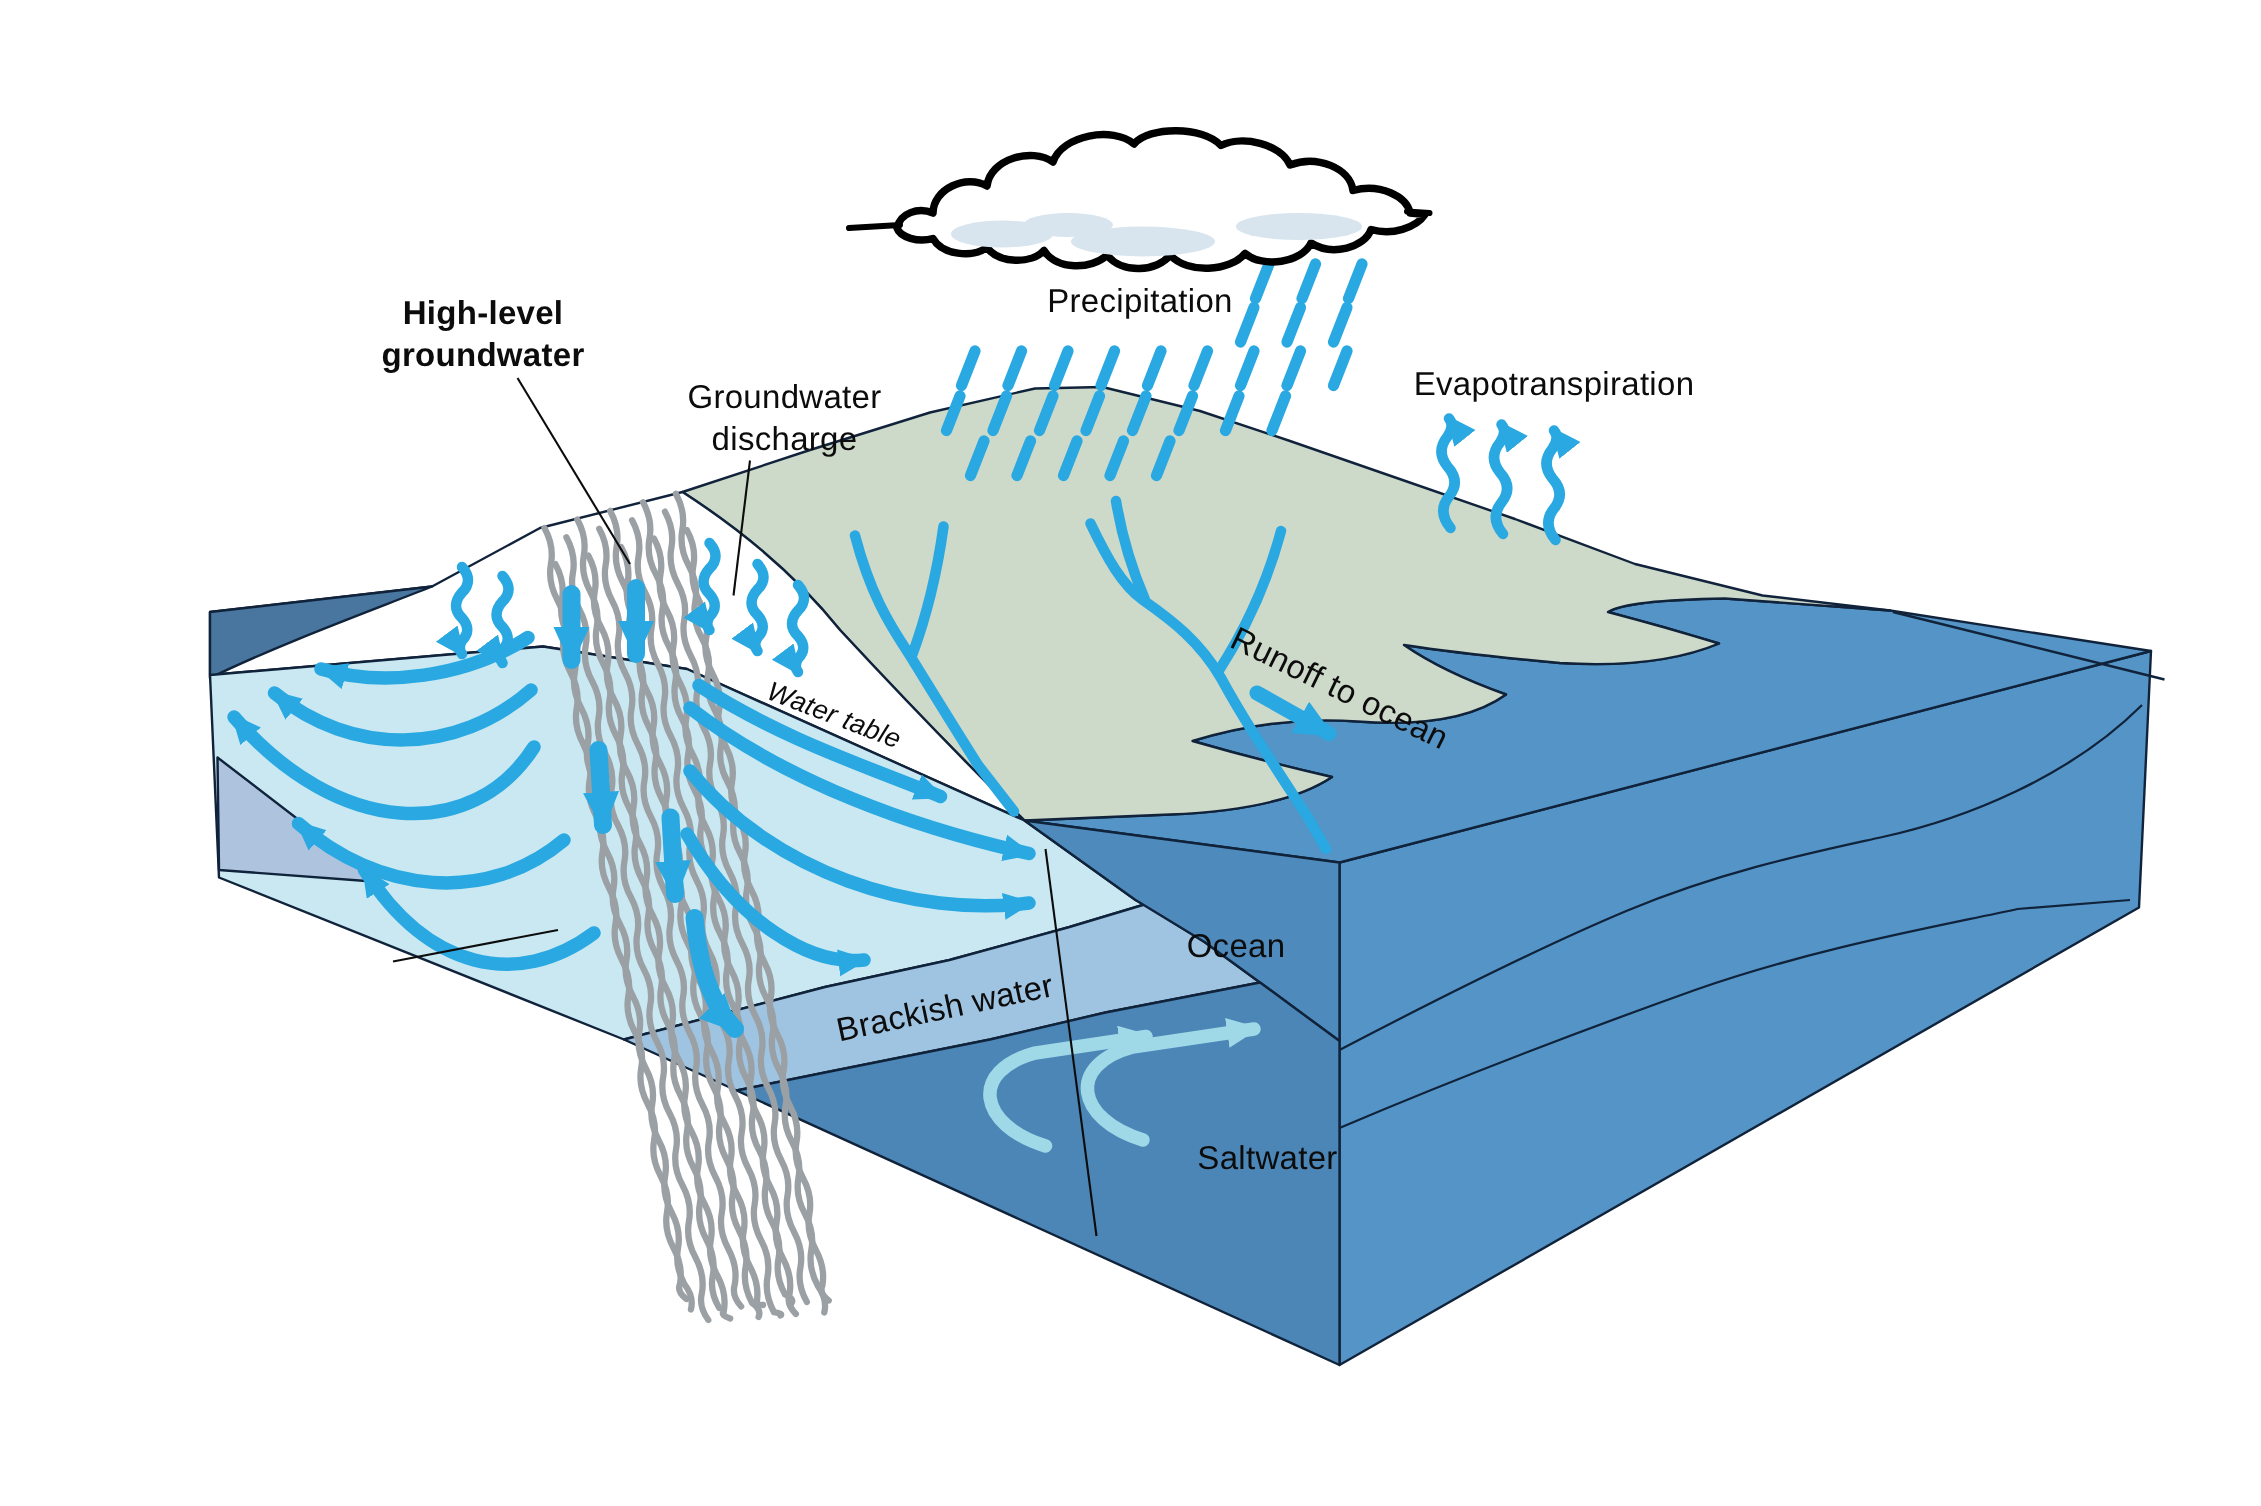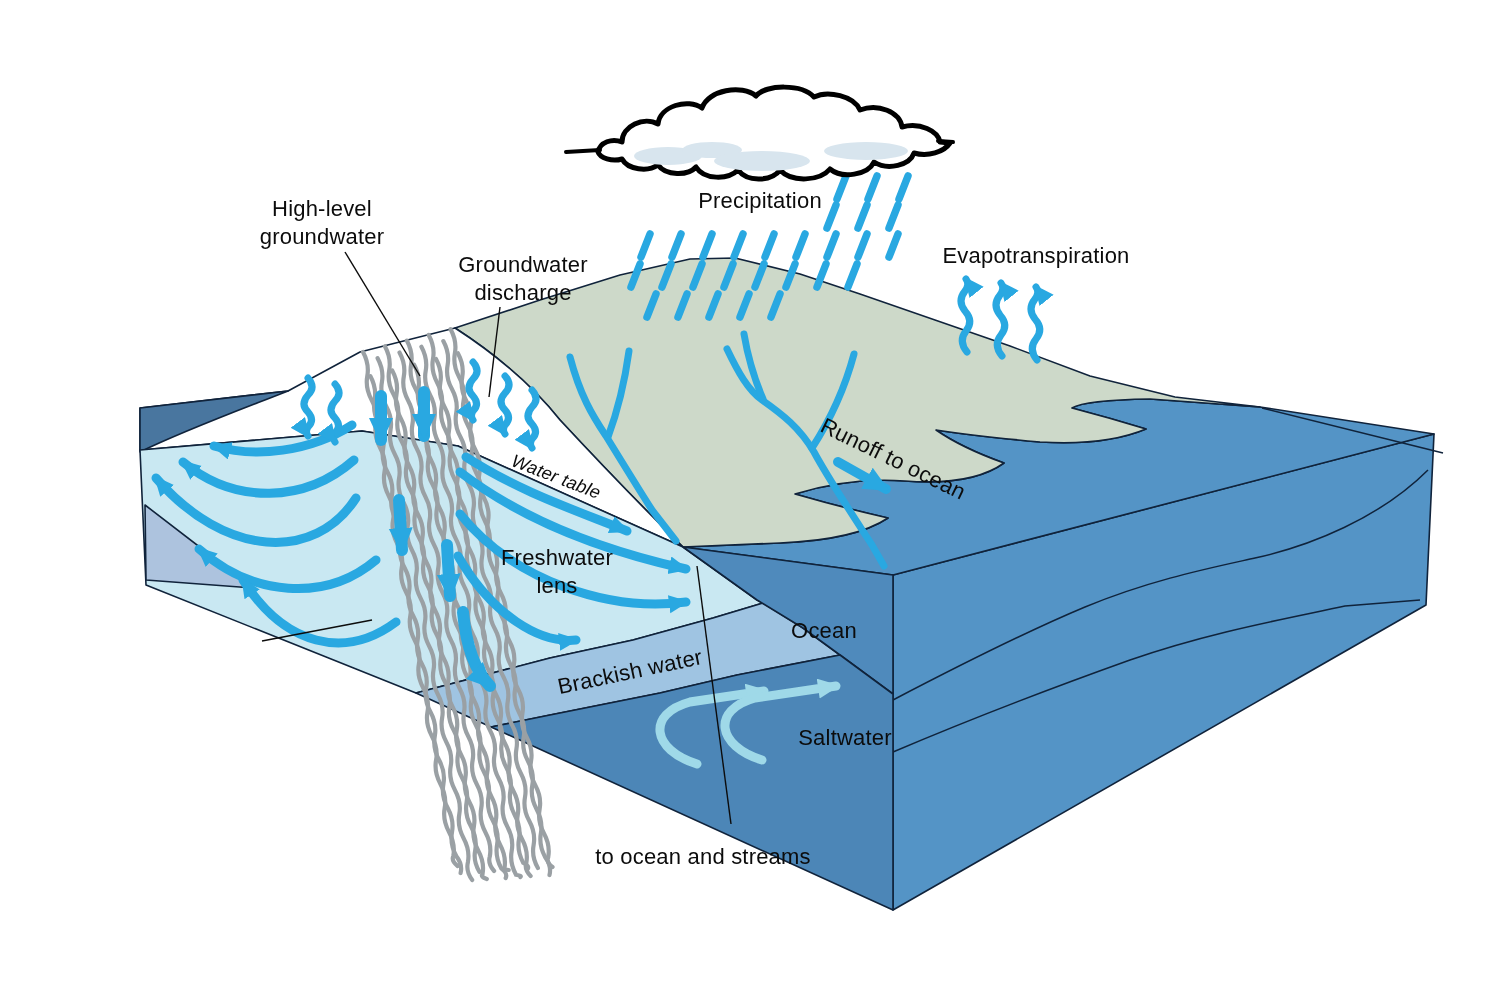--- a/index.html
+++ b/index.html
@@ -2,21 +2,21 @@
 <html style="--ocean-surface: #5494c6; --ocean-cross-section: #4f8abc; --saltwater-zone: #4c86b7; --background-ocean: #49769f; --freshwater-lens: #c9e8f2; --brackish-zone: #9fc4e2; --transition-side: #adc3de; --land-surface: #cdd9c9; --flow-arrow: #29a8e1; --saltwater-arrow: #9fd9e8; --dike-gray: #9aa0a4; --cloud-shading: #d8e5ee; --outline: #10233b;"><head>
 <meta charset="utf-8">
 <style>
   html,body{margin:0;padding:0;background:#fff;}
   #stage{position:relative;width:1507px;height:1004px;background:#fff;overflow:hidden;
          font-family:"Liberation Sans",sans-serif;}
   #scene{position:absolute;left:0;top:0;}
   .lbl{position:absolute;transform:translate(-50%,-50%);font-size:22px;color:#0c0c0c;
        text-align:center;white-space:nowrap;line-height:1.26;letter-spacing:.2px;}
   .lbl span{display:block;}
-  .bold{font-weight:normal;}
+  .bold{font-weight:bold;}
   .ital{font-style:italic;font-size:18px;}
   .rot21{transform:translate(-50%,-50%) rotate(21deg);}
   .rot26{transform:translate(-50%,-50%) rotate(26deg);}
   .rotm12{transform:translate(-50%,-50%) rotate(-12deg);}
   [data-name="dike-hatching"] path{stroke:var(--dike-gray,#9aa0a4);stroke-width:4.2;fill:none;stroke-linecap:round;}
   .edge{stroke:var(--outline,#10233b);stroke-width:1.6;stroke-linejoin:round;}
   .flow{stroke:var(--flow-arrow,#29a8e1);fill:none;stroke-linecap:round;}
   .pale{stroke:var(--saltwater-arrow,#9fd9e8);fill:none;stroke-linecap:round;}
   .leader{stroke:#0c0c0c;stroke-width:1.4;fill:none;}
 </style>
@@ -202,28 +202,23 @@
   <span>groundwater</span>
 </div>
 
 <div class="lbl" style="left:523px;top:279px" data-name="groundwater-recharge-label">
   <span>Groundwater</span>
   <span>discharge</span>
 </div>
 
 <div class="lbl ital rot21" style="left:556px;top:477px" data-name="water-table-label">Water table</div>
 
-<div class="lbl bold" style="left:557px;top:572px" data-name="freshwater-lens-label">
-  <span>Freshwater</span>
-  <span>lens</span>
-</div>
 
 
 <div class="lbl rot26" style="left:893px;top:459px" data-name="runoff-to-ocean-label">Runoff to ocean</div>
 <div class="lbl" style="left:824px;top:631px" data-name="ocean-label">Ocean</div>
 <div class="lbl rotm12" style="left:630px;top:672px" data-name="brackish-water-label">Brackish water</div>
-<div class="lbl" style="left:845px;top:738px" data-name="saltwater-label">Saltwater</div>
+<div class="lbl" style="left:845px;top:772px" data-name="saltwater-label">Saltwater</div>
 
 <div class="lbl" style="left:703px;top:857px" data-name="groundwater-discharge-label">
-  <span>to ocean and streams</span>
 </div>
 
 </div>
 
 </body></html>

